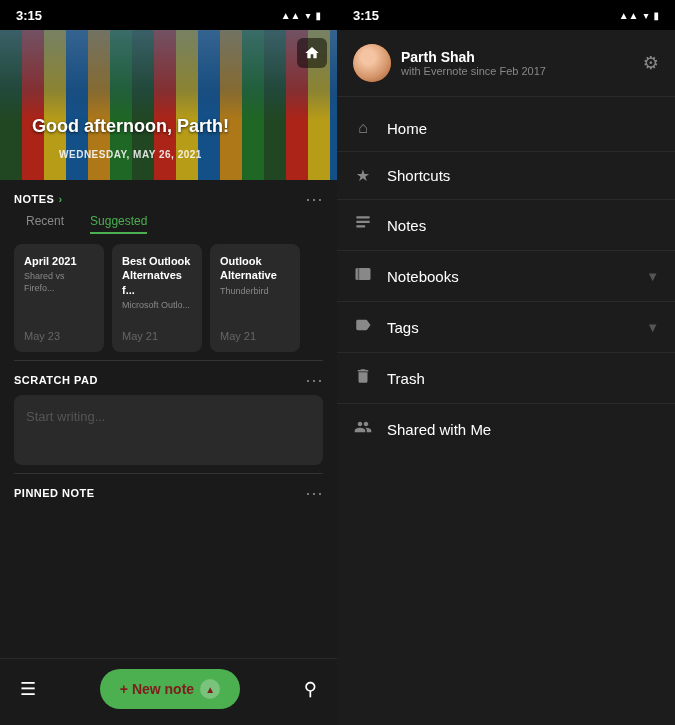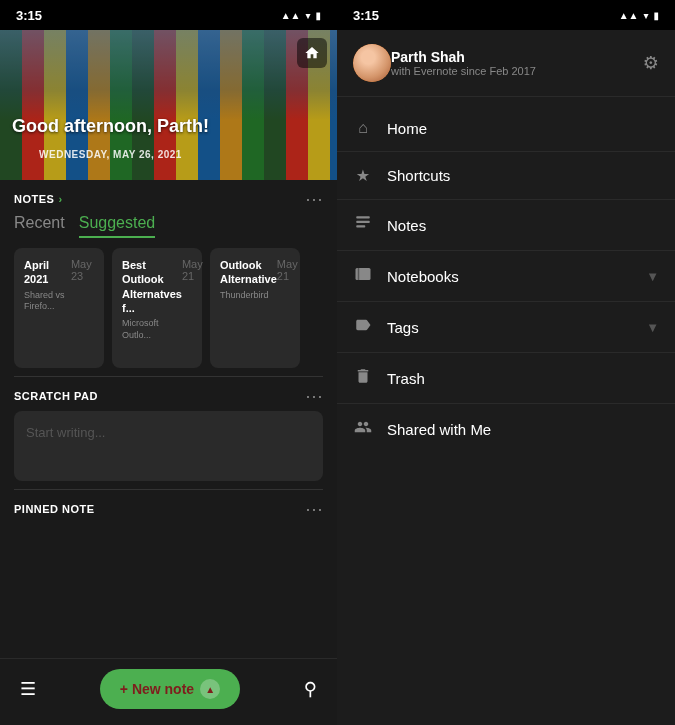--- a/index.html
+++ b/index.html
@@ -91,21 +91,21 @@
       position: absolute;
       top: 8px; right: 10px;
       width: 30px; height: 30px;
       background: rgba(0,0,0,0.5);
       border-radius: 6px;
       display: flex; align-items: center; justify-content: center;
     }
     .hero-home-btn svg { width: 16px; height: 16px; fill: #fff; }
     .hero-text {
       position: absolute;
-      bottom: 20px; left: 12px;
+      bottom: 20px; left: 32px;
     }
     .hero-greeting {
       color: #fff;
       font-size: 18px;
       font-weight: 700;
       text-shadow: 0 1px 3px rgba(0,0,0,0.7);
     }
     .hero-date {
       color: rgba(255,255,255,0.85);
       font-size: 10px;
@@ -148,46 +148,47 @@
       line-height: 1;
     }
 
     
     .tabs {
       display: flex;
       gap: 14px;
       margin-bottom: 10px;
     }
     .tab {
-      font-size: 16px;
+      font-size: 12px;
       font-weight: 500;
       color: #888;
       padding-bottom: 4px;
       cursor: pointer;
+      margin-left: 12px;
     }
     .tab.active {
       color: #4CAF50;
       border-bottom: 2px solid #4CAF50;
     }
 
     
     .notes-scroll {
       display: flex;
       gap: 8px;
       overflow-x: hidden;
     }
     .note-card {
       background: #2a2a2a;
       border-radius: 8px;
       padding: 10px;
       width: 90px;
       min-width: 90px;
-      height: 120px;
-      display: flex;
-      flex-direction: row;
+      height: 108px;
+      display: flex;
+      flex-direction: column;
       justify-content: space-between;
     }
     .note-card-title {
       color: #fff;
       font-size: 11px;
       font-weight: 600;
       line-height: 1.3;
     }
     .note-card-subtitle {
       color: #888;
@@ -280,20 +281,21 @@
     .user-header {
       padding: 14px 16px;
       display: flex;
       justify-content: space-between;
       align-items: center;
       border-bottom: 1px solid #2a2a2a;
     }
     .user-info {
       display: flex;
       align-items: center;
+      gap: 10px;
     }
     .avatar {
       width: 38px; height: 38px;
       border-radius: 50%;
       background: linear-gradient(135deg, #8B4513, #D2691E, #CD853F);
       display: flex; align-items: center; justify-content: center;
       font-size: 14px;
       color: #fff;
       font-weight: 600;
       overflow: hidden;

